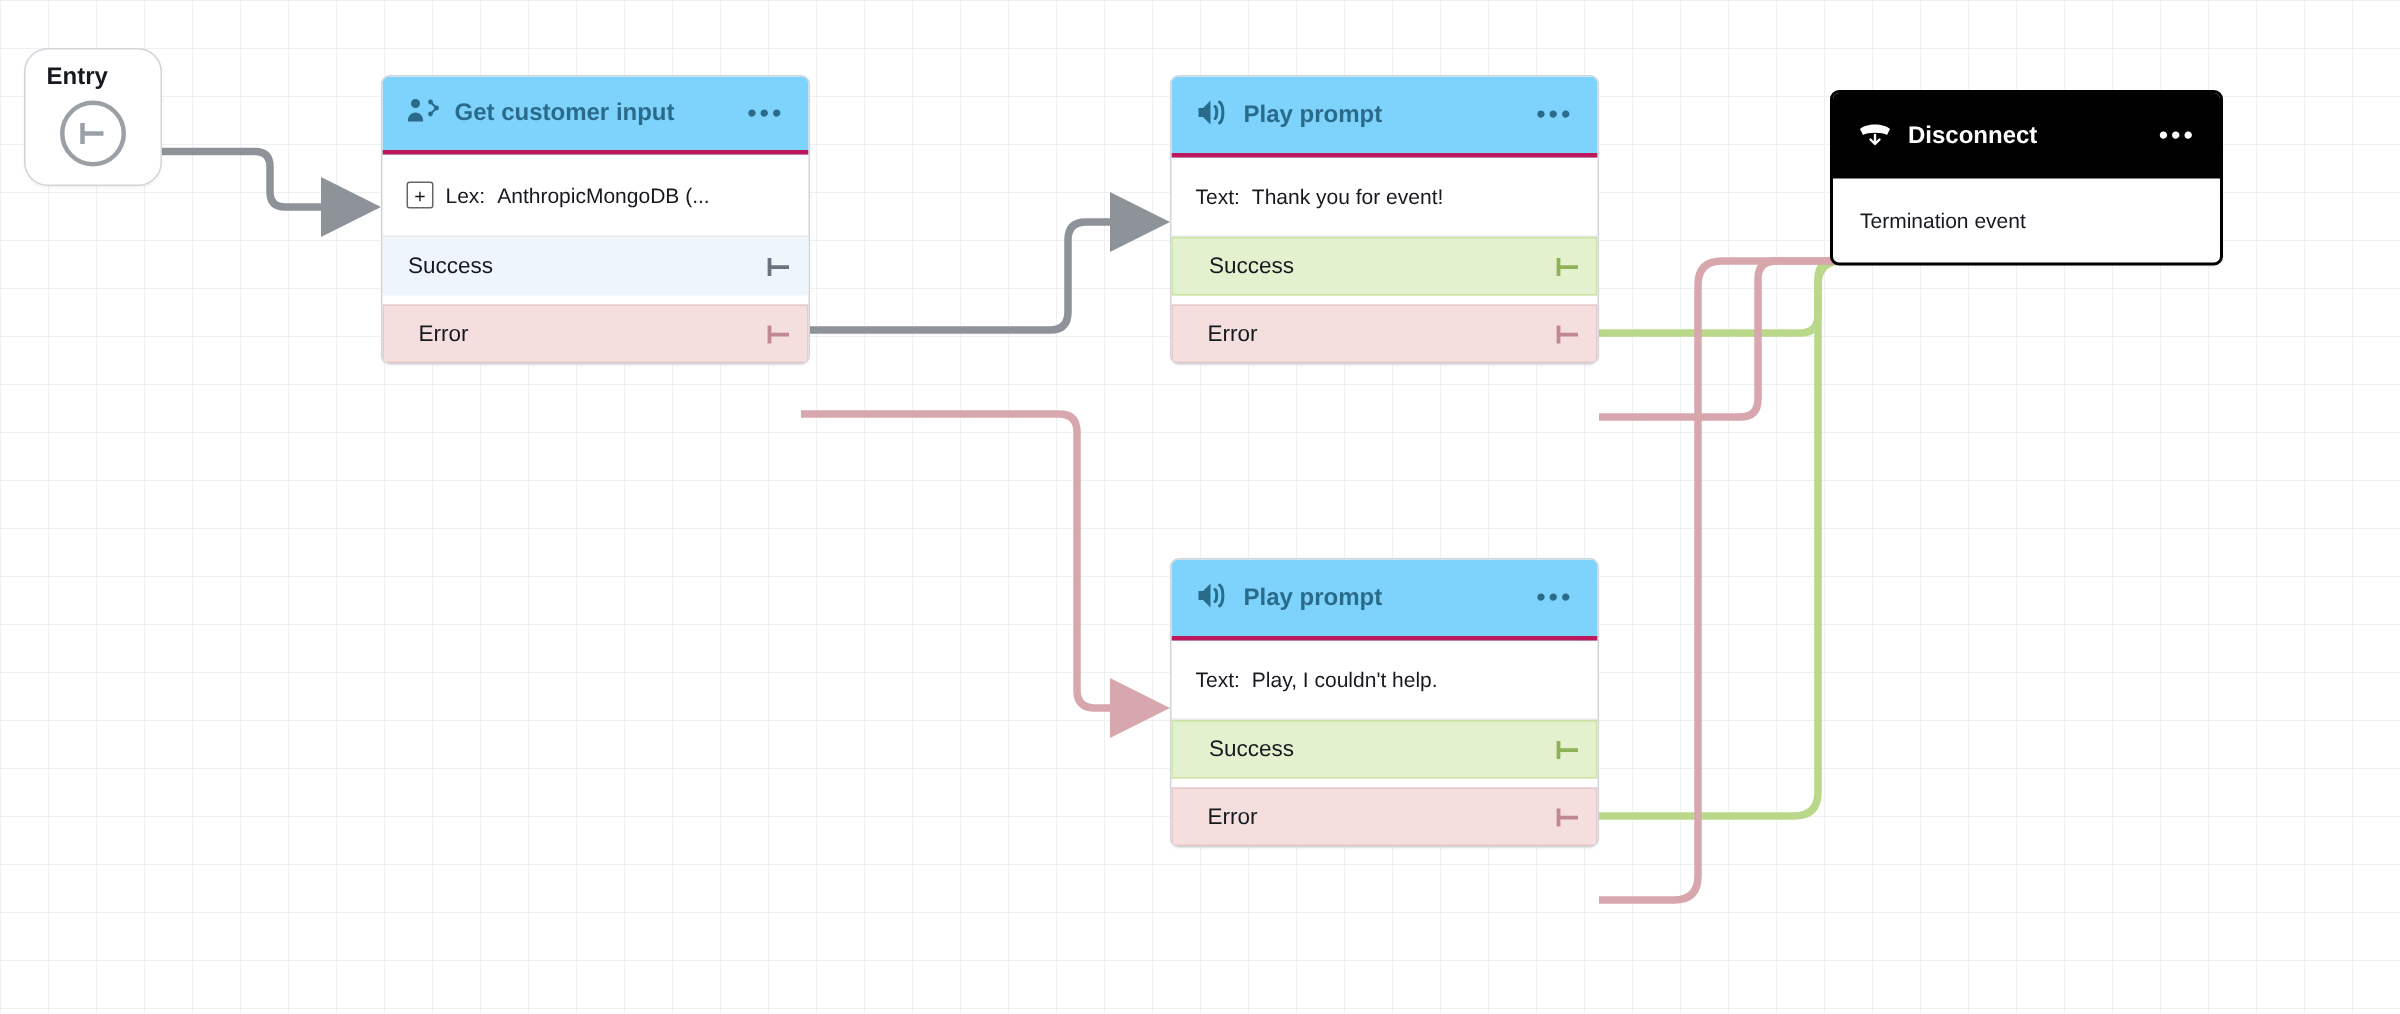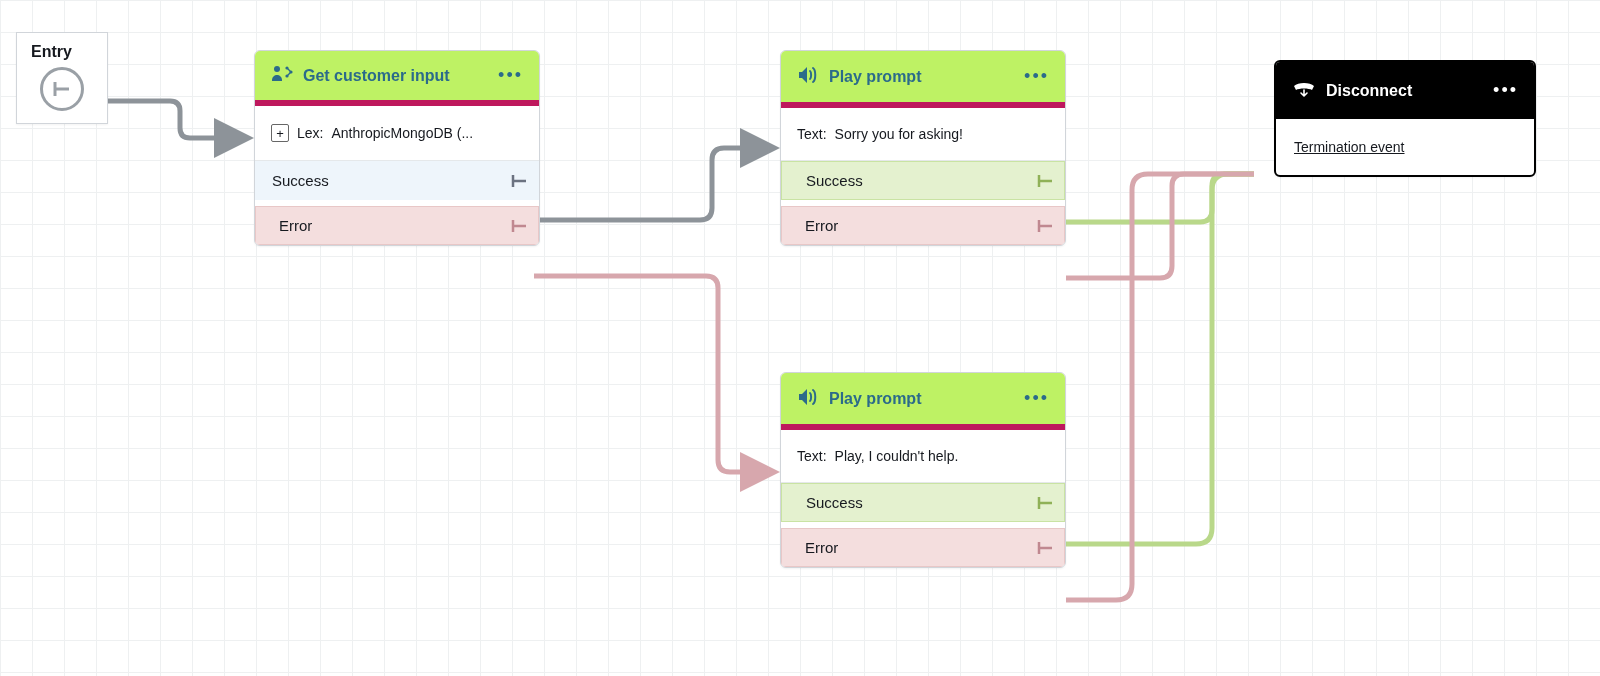--- a/index.html
+++ b/index.html
@@ -28,22 +28,22 @@
     border-radius: 6px;
     background: #fff;
     box-shadow: 0 1px 2px rgba(0,0,0,0.05);
     overflow: hidden;
   }
   .node-header {
     display: flex;
     align-items: center;
     gap: 10px;
     padding: 14px 16px;
-    background: #bef264;
-    border-bottom: 6px solid #be185d;
+    background: #7dd3fc;
+    border-bottom: 3px solid #be185d;
   }
   .node-header.dark {
     background: #000;
     color: #fff;
     border-bottom: none;
     padding-top: 18px;
     padding-bottom: 18px;
   }
   .node-title {
     font-weight: 700;
@@ -84,21 +84,21 @@
     transform: translateY(-50%);
     width: 18px; height: 14px;
     display: flex; align-items: center;
   }
   .port svg { display:block; }
 
   
   .entry {
     position: absolute;
     border: 1px solid #d1d5da;
-    border-radius: 0;
+    border-radius: 16px;
     background: #fff;
     padding: 10px 14px 12px;
     box-shadow: 0 1px 2px rgba(0,0,0,0.05);
   }
   .entry-title { font-weight:700; font-size:16px; margin-bottom:6px; }
   .entry-port {
     width: 44px; height: 44px; border: 3px solid #9aa0a6; border-radius: 50%;
     display:flex; align-items:center; justify-content:center;
     margin: 0 auto;
   }
@@ -208,21 +208,21 @@
           <path d="M13 6c1.5 1 1.5 7 0 8" fill="none" stroke="#2b6b8a" stroke-width="2" stroke-linecap="round"></path>
           <path d="M16 3c3 2 3 12 0 14" fill="none" stroke="#2b6b8a" stroke-width="2" stroke-linecap="round"></path>
         </svg>
       </span>
       <span class="node-title">Play prompt</span>
       <span class="more">•••</span>
     </div>
     <div class="node-body">
       <div class="body-row">
         <span>Text:</span>
-        <span>Sorry you for asking!</span>
+        <span>Thank you for event!</span>
       </div>
     </div>
     <div class="branches">
       <div class="branch success">
         <span class="branch-label">Success</span>
         <span class="port">
           <svg width="18" height="14">
               <line x1="3" y1="1" x2="3" y2="13" stroke="#8fb157" stroke-width="2.5"></line>
               <line x1="3" y1="7" x2="16" y2="7" stroke="#8fb157" stroke-width="2.5"></line>
             </svg>
@@ -273,29 +273,29 @@
         <span class="port">
           <svg width="18" height="14">
               <line x1="3" y1="1" x2="3" y2="13" stroke="#c08890" stroke-width="2.5"></line>
               <line x1="3" y1="7" x2="16" y2="7" stroke="#c08890" stroke-width="2.5"></line>
             </svg>
         </span>
       </div>
     </div>
   </div>
 
-  <div class="node" style="left:1274px; top:60px; width:262px; border:2px solid #000;">
+  <div class="node" style="left:1220px; top:60px; width:262px; border:2px solid #000;">
     <div class="node-header dark">
       <span class="icon">
         <svg width="24" height="18" viewBox="0 0 24 18">
           <path d="M2 6 C6 2 18 2 22 6 L20 10 C17 8 7 8 4 10 Z" fill="#fff"></path>
           <path d="M12 10 L12 15 M9 13 L12 16 L15 13" fill="none" stroke="#fff" stroke-width="1.6" stroke-linecap="round" stroke-linejoin="round"></path>
         </svg>
       </span>
       <span class="node-title">Disconnect</span>
       <span class="more">•••</span>
     </div>
-    <div class="node-body" style="padding:20px 18px;text-decoration:underline;">
+    <div class="node-body" style="padding:20px 18px;">
       <span>Termination event</span>
     </div>
   </div>
 
 </div>
 
 </body></html>

